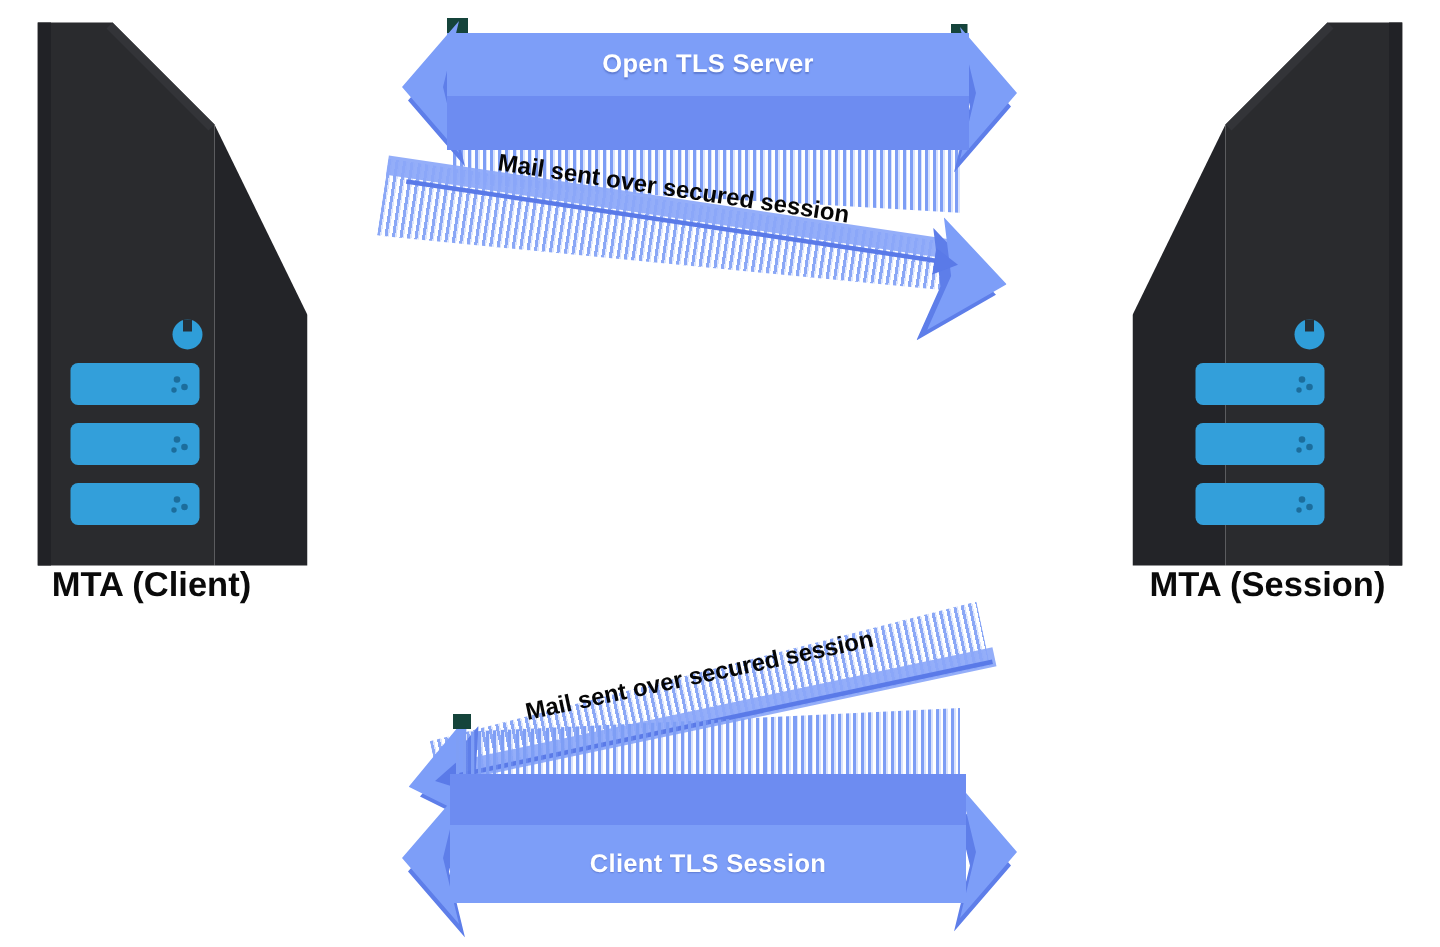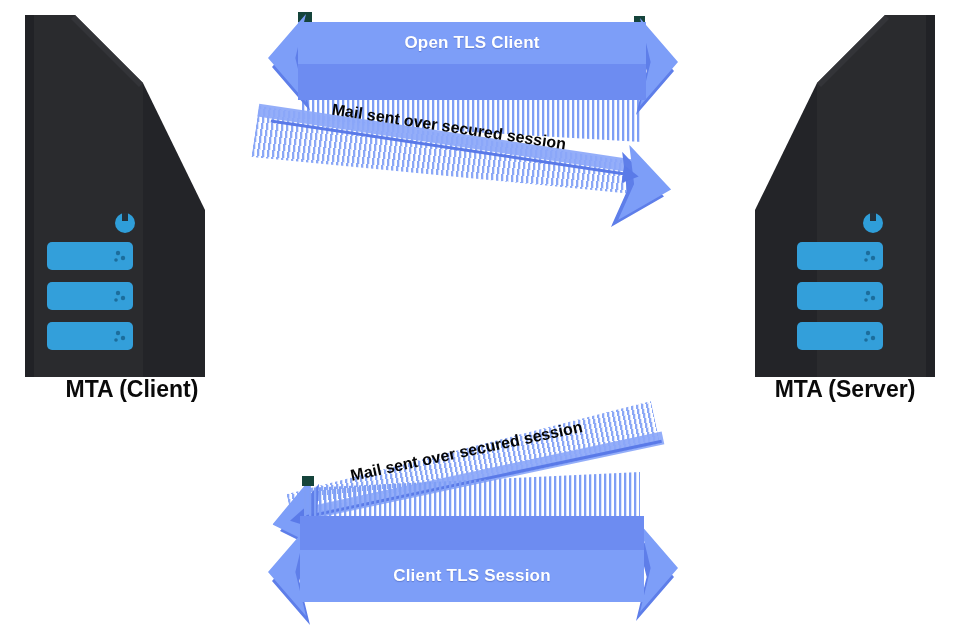--- a/index.html
+++ b/index.html
@@ -89,21 +89,21 @@
       <circle cx="98" cy="284" r="2.2" fill="#1c6d9c"></circle>
       <circle cx="91" cy="286" r="1.8" fill="#1c6d9c"></circle>
     </g>
     <g>
       <rect x="22" y="308" width="86" height="28" rx="5" fill="#339fda"></rect>
       <circle cx="93" cy="319" r="2.2" fill="#1c6d9c"></circle>
       <circle cx="98" cy="324" r="2.2" fill="#1c6d9c"></circle>
       <circle cx="91" cy="326" r="1.8" fill="#1c6d9c"></circle>
     </g>
   </svg>
-  <div class="server-label" style="left:42px;top:376px;">MTA (Client)</div>
+  <div class="server-label" style="left:11px;top:376px;">MTA (Client)</div>
 
   <svg class="tower-svg" style="left:755px;top:14px;" viewBox="0 0 180 364">
     <polygon points="62,69 130,1 180,1 180,363 62,363" fill="#2a2b2e"></polygon>
     <rect x="171" y="1" width="9" height="362" fill="#212226"></rect>
     <polygon points="0,196 62,69 62,363 0,363" fill="#232428"></polygon>
     <polygon points="130,1 62,69 66,73 134,5" fill="#333438"></polygon>
 
     <circle cx="118" cy="209" r="10" fill="#2f9ed9"></circle>
     <rect x="115" y="199" width="6" height="8" fill="#24303a"></rect>
 
@@ -119,34 +119,34 @@
       <circle cx="118" cy="284" r="2.2" fill="#1c6d9c"></circle>
       <circle cx="111" cy="286" r="1.8" fill="#1c6d9c"></circle>
     </g>
     <g>
       <rect x="42" y="308" width="86" height="28" rx="5" fill="#339fda"></rect>
       <circle cx="113" cy="319" r="2.2" fill="#1c6d9c"></circle>
       <circle cx="118" cy="324" r="2.2" fill="#1c6d9c"></circle>
       <circle cx="111" cy="326" r="1.8" fill="#1c6d9c"></circle>
     </g>
   </svg>
-  <div class="server-label" style="left:755px;top:376px;">MTA (Server)</div>
+  <div class="server-label" style="left:755px;top:376px;">MTA (Session)</div>
 
   <div class="h-arrow" style="left:268px;top:12px;">
     <div class="teal-chip" style="left:30px;top:0px;width:14px;height:12px;"></div>
     <div class="teal-chip" style="left:366px;top:4px;width:11px;height:10px;"></div>
     <div class="hatch" style="left:34px;top:86px;width:340px;height:44px;
          clip-path:polygon(0 0,100% 0,100% 100%,0 55%);"></div>
     <div class="chev chev-left chev-echo" style="left:4px;top:11px;width:38px;height:88px;"></div>
     <div class="chev chev-left chev-front" style="left:0px;top:2px;width:38px;height:88px;"></div>
     <div class="chev chev-right chev-echo" style="left:368px;top:15px;width:38px;height:88px;"></div>
     <div class="chev chev-right chev-front" style="left:372px;top:6px;width:38px;height:88px;"></div>
     <div class="band band-dark" style="left:30px;top:52px;width:348px;height:36px;"></div>
     <div class="band band-main" style="left:30px;top:10px;width:348px;height:42px;">
-      <span class="band-label">Open TLS Client</span>
+      <span class="band-label">Open TLS Server</span>
     </div>
   </div>
 
   <div class="diag diag-up" style="left:264px;top:72px;">
     <div class="hatch" style="left:0px;top:34px;width:378px;height:52px;opacity:.9;
          clip-path:polygon(0 0,100% 0,100% 62%,0 100%);"></div>
     <div class="light-strip" style="left:0px;top:32px;width:380px;height:13px;"></div>
     <div class="chev big-head-right chev-echo" style="left:366px;top:26px;width:48px;height:76px;"></div>
     <div class="chev big-head-right chev-front" style="left:372px;top:18px;width:48px;height:76px;"></div>
     <div class="thin-line" style="left:14px;top:46px;width:358px;"></div>

